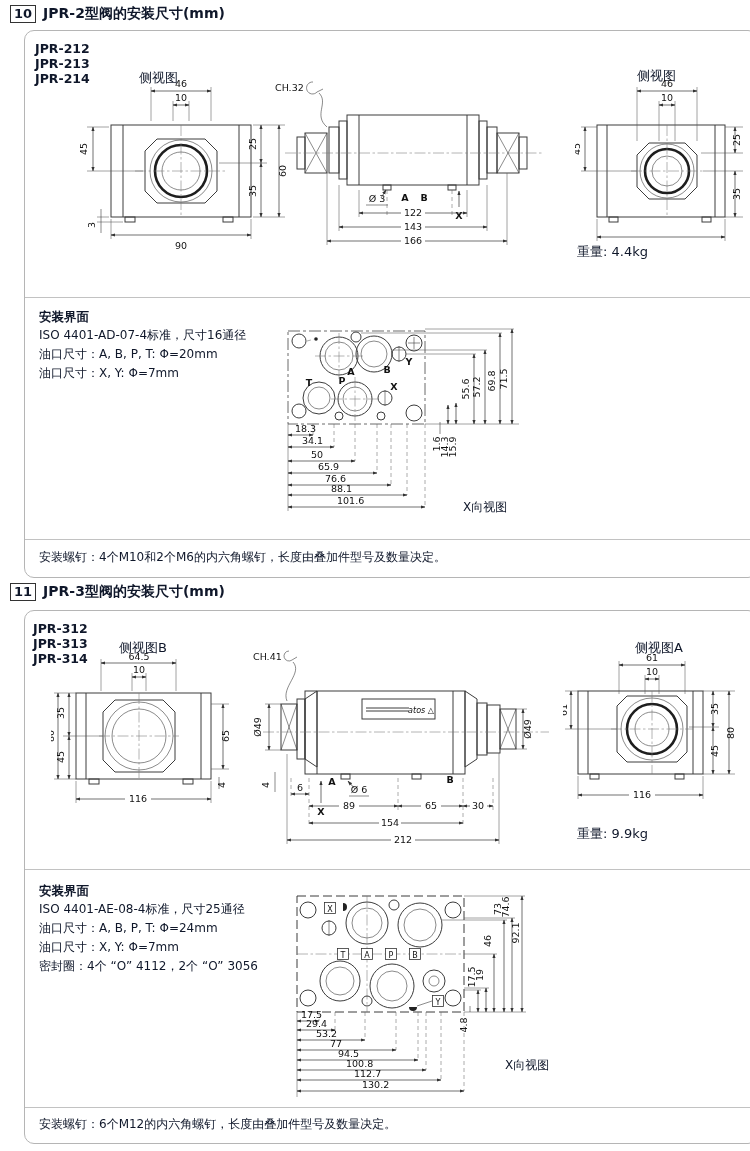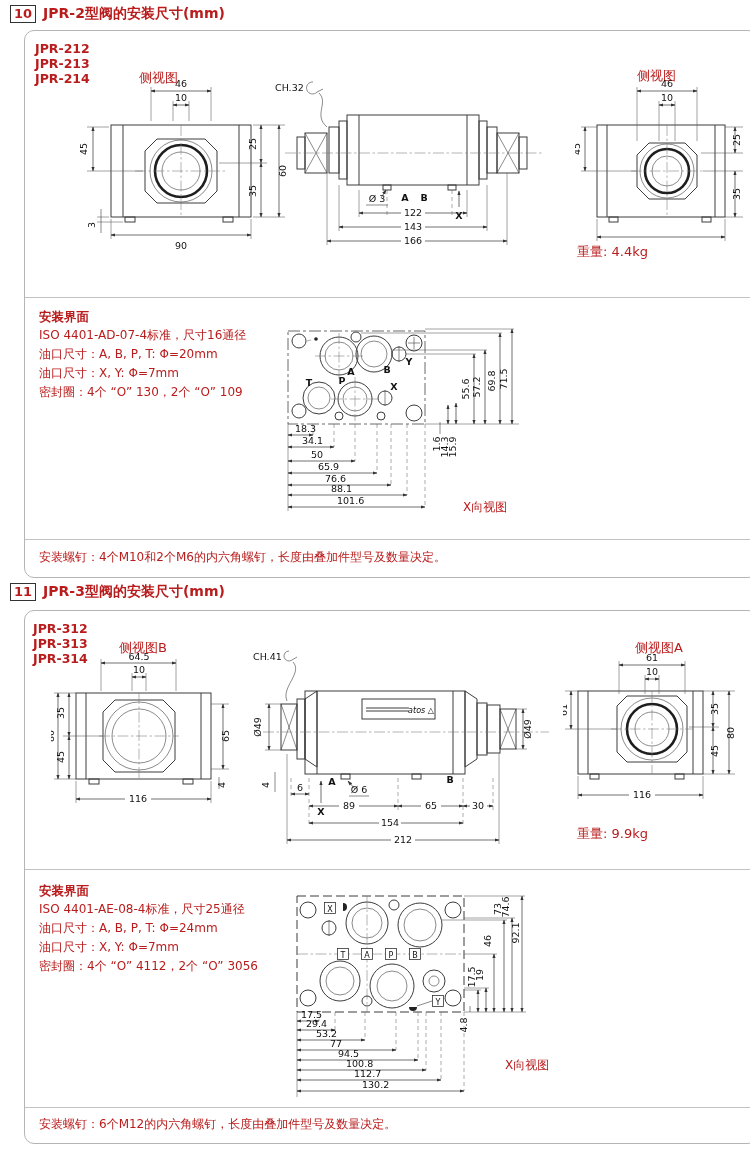--- a/index.html
+++ b/index.html
@@ -1,17 +1,17 @@
 <!DOCTYPE html>
 <html><head>
 <meta charset="utf-8">
 <style>
   html,body{margin:0;padding:0;background:#fff}
   .page{position:relative;width:750px;height:1151px;background:#ffffff;
-        font-family:"DejaVu Sans","Liberation Sans",sans-serif;color:#b91c1c;overflow:hidden}
+        font-family:"DejaVu Sans","Liberation Sans",sans-serif;color:#0f172a;overflow:hidden}
   .sec-header{position:absolute;display:flex;align-items:center;gap:7px}
   .sec-num{border:1.5px solid #333;padding:0 3px;font-size:13px;font-weight:bold;line-height:16px}
   .sec-title{font-size:14px;font-weight:bold}
   .sec-box{position:absolute;left:24px;width:732px;border:1px solid #b5b5b5;border-radius:10px;background:#fff}
   .models{position:absolute;font-weight:bold;font-size:12.5px;line-height:15px}
   .view-title{position:absolute;font-weight:normal;font-size:13px}
   .weight{position:absolute;font-size:13px}
   .divider{position:absolute;left:0;width:100%;border-top:1px solid #c2c2c2}
   .iface-text{position:absolute;font-size:12px;line-height:19px}
   .iface-text .hd{font-weight:bold;font-size:12.5px}
@@ -209,21 +209,20 @@
 
     <div class="weight" style="left:552px;top:212px">重量: 4.4kg</div>
 
     <div class="divider" style="top:266px"></div>
 
     <div class="iface-text" style="left:14px;top:276px">
       <div class="hd">安装界面</div>
       <div>ISO 4401-AD-07-4标准，尺寸16通径</div>
       <div>油口尺寸：A, B, P, T: Φ=20mm</div>
       <div>油口尺寸：X, Y: Φ=7mm</div>
-      <div>密封圈：4个 “O” 130，2个 “O” 109</div>
     </div>
 
     <svg class="drw" style="left:246px;top:272px" width="260" height="215" viewBox="0 0 260 215">
       <g>
         <rect class="cl2" x="17" y="28" width="137" height="93"></rect>
         <circle class="ln" cx="28" cy="38" r="7"></circle>
         <circle class="fdot" cx="45" cy="36" r="1.8"></circle>
         <line class="dash" x1="36" y1="38" x2="44" y2="36"></line>
         <circle class="ln" cx="143" cy="40" r="8"></circle>
         <line class="thin" x1="137" y1="40" x2="149" y2="40"></line>

